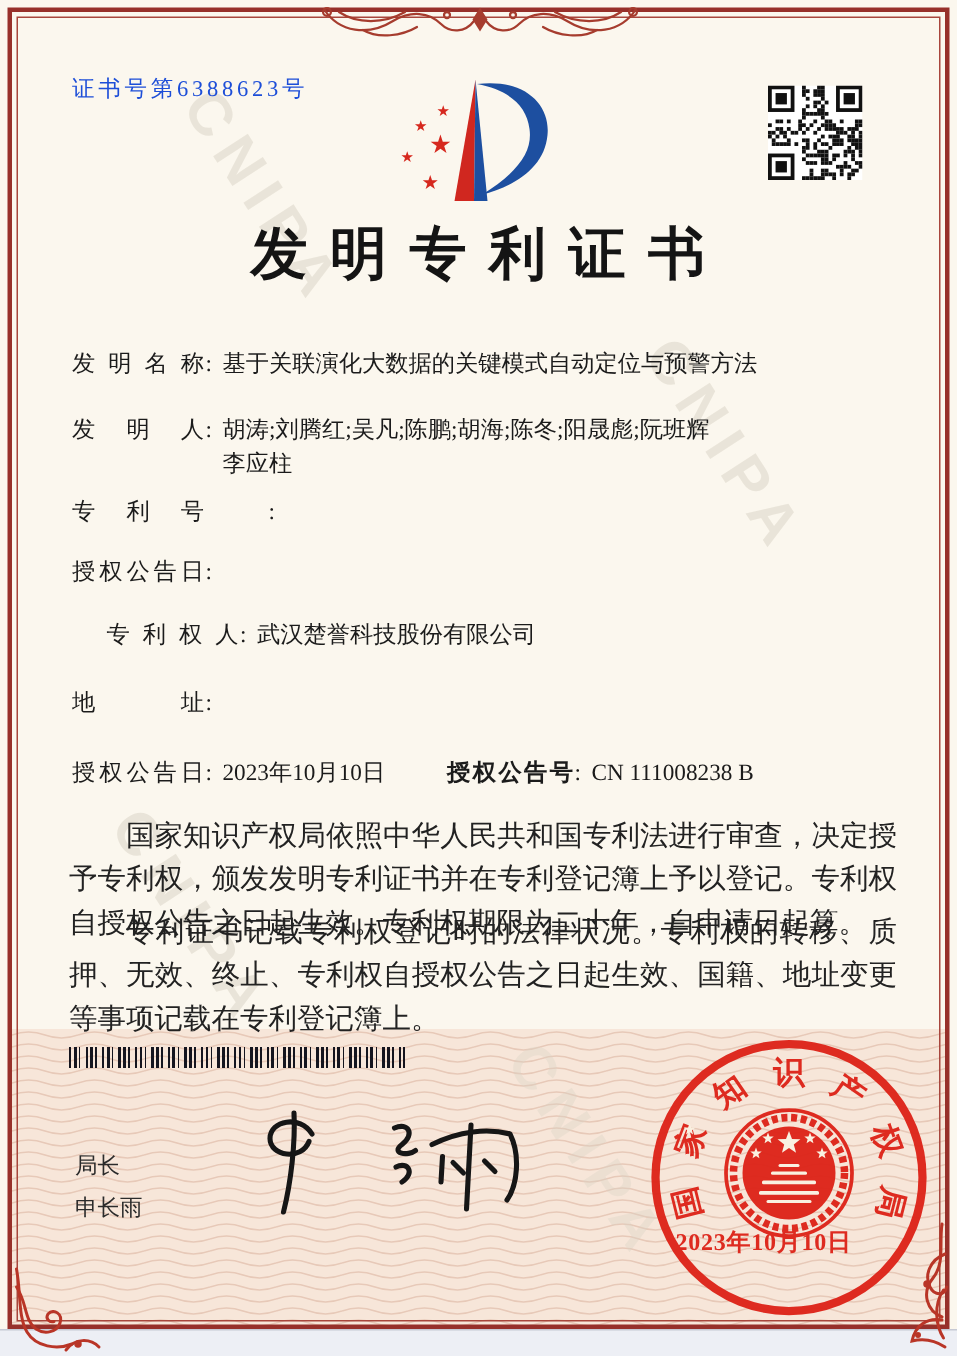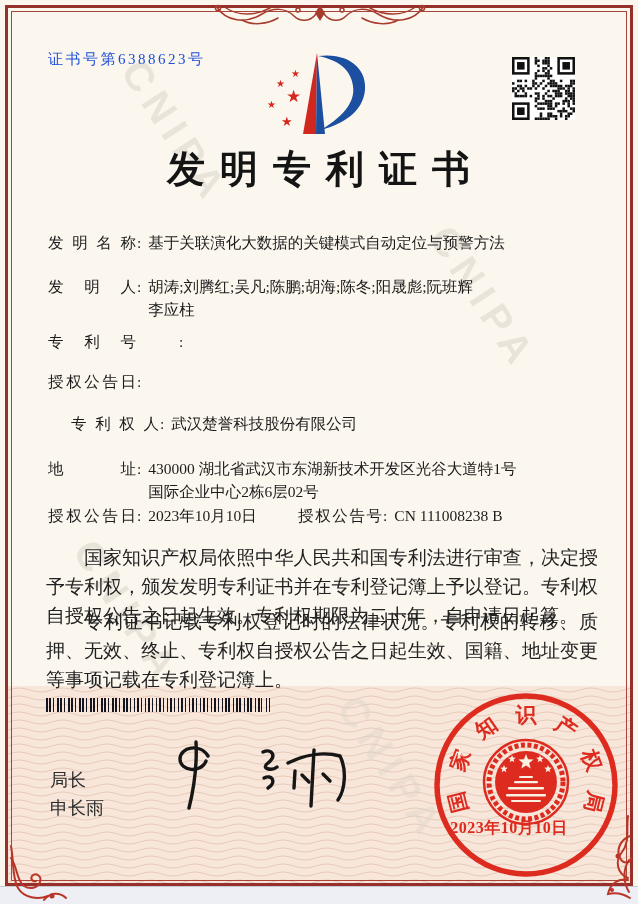--- a/index.html
+++ b/index.html
@@ -28,31 +28,31 @@
   
   .row{position:absolute;left:48px;right:42px;display:flex;align-items:flex-start;
        font-size:15.5px;color:#1b1b1b;z-index:2;line-height:23px;}
   .lbl{display:inline-block;width:88px;flex:0 0 88px;text-align:justify;text-align-last:justify;}
   .colon{margin:0 7px 0 1px;}
   .val{white-space:pre-line;}
   .r1{top:231px;} .r2{top:275px;} .r3{top:330px;gap:42px;} .r4{top:370px;} .r5{top:412px;margin-left:23px;} .r6{top:457px;} .r7{top:504px;}
   .r7{display:block;}
   .r7 .grp{display:flex;align-items:flex-start;}
   .r7 .grp-right{position:absolute;left:250px;top:0;}
-  .r7 .grp-right .lbl{width:84px;flex:0 0 84px;}
+  .r7 .grp-right .lbl{width:84px;flex:0 0 84px;font-weight:bold;}
   
   .para{position:absolute;left:46px;right:40px;text-indent:2em;text-align:justify;
         font-size:19px;line-height:29px;color:#222;z-index:2;}
   .p1{top:543px;} .p2{top:607px;}
   
   .barcode{position:absolute;left:46px;top:698px;width:224px;height:14px;z-index:2;
     background:repeating-linear-gradient(90deg,#15151f 0 1.5px,transparent 1.5px 3px,#15151f 3px 5px,
       transparent 5px 6.5px,#15151f 6.5px 7.5px,transparent 7.5px 11px);}
   .role,.name{position:absolute;left:50px;font-family:"Liberation Sans","DejaVu Sans",sans-serif;
-        font-size:18px;font-weight:500;color:#2b2b2b;z-index:2;}
+        font-size:15px;font-weight:500;color:#2b2b2b;z-index:2;}
   .role{top:768px;} .name{top:796px;}
   .signature{position:absolute;left:168px;top:740px;z-index:2;}
   .seal{position:absolute;left:429px;top:692px;z-index:3;opacity:.95;}
   .seal text{fill:#dd2217;font-weight:bold;font-family:"Liberation Serif","DejaVu Serif",serif;}
   #seal-arc text{font-size:21px;text-anchor:middle;dominant-baseline:central;}
   #seal-date{font-size:16px;text-anchor:middle;letter-spacing:.5px;}
 </style>
 </head>
 <body>
 
@@ -343,22 +343,20 @@
       <span class="colon">:</span>
   </div>
   <div class="row r5">
     <span class="lbl">专利权人</span>
       <span class="colon">:</span>
     <span class="val">武汉楚誉科技股份有限公司</span>
   </div>
   <div class="row r6">
     <span class="lbl">地址</span>
       <span class="colon">:</span>
-    <span class="val">430000 湖北省武汉市东湖新技术开发区光谷大道特1号
-国际企业中心2栋6层02号</span>
   </div>
   <div class="row r7">
     <div class="grp">
       <span class="lbl">授权公告日</span>
         <span class="colon">:</span>
       <span class="val">2023年10月10日</span>
     </div>
     <div class="grp grp-right">
       <span class="lbl">授权公告号</span>
         <span class="colon">:</span>

